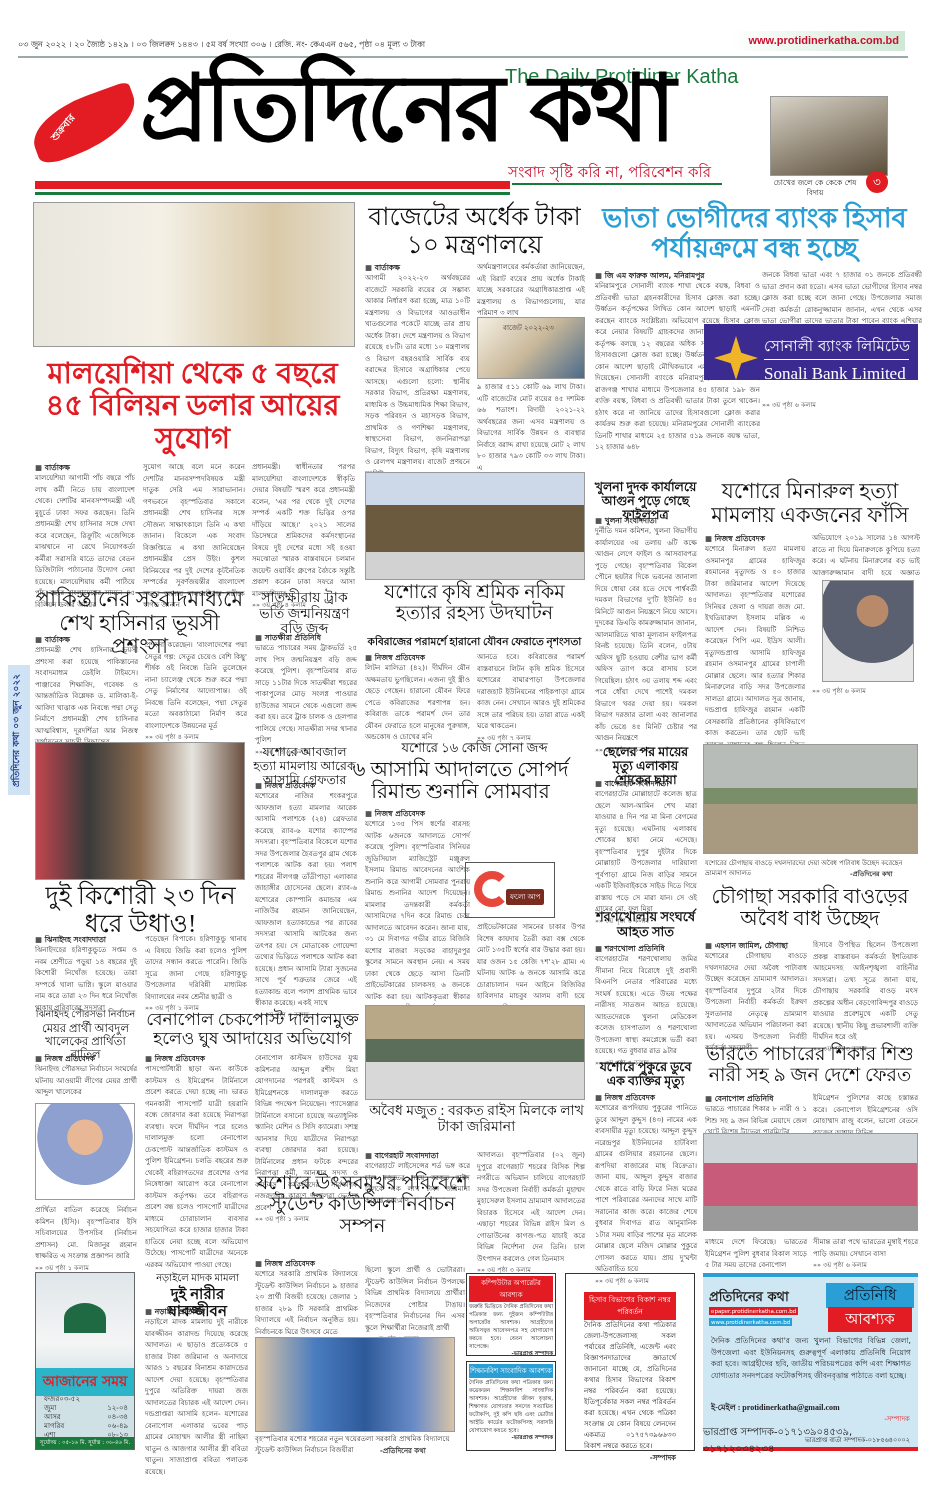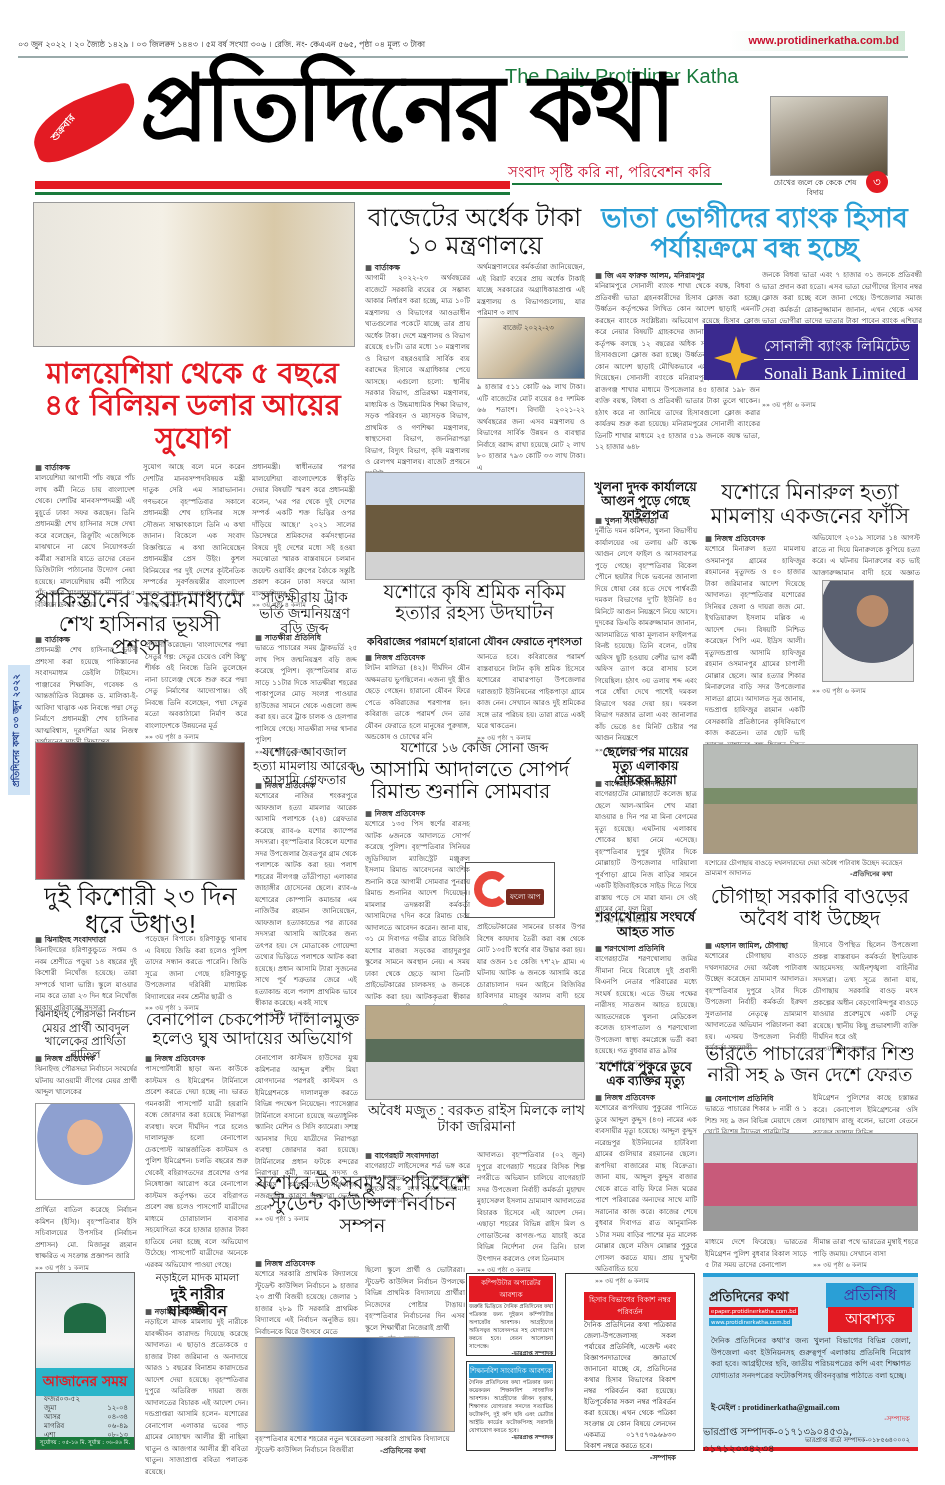--- a/index.html
+++ b/index.html
@@ -3,21 +3,21 @@
 <meta charset="utf-8">
 <style>
 *{box-sizing:border-box;margin:0;padding:0}
 body{width:945px;height:1485px;background:#fff;font-family:"DejaVu Sans",sans-serif;color:#222;position:relative;overflow:hidden}
 .abs{position:absolute}
 .tiny{font-size:7px;line-height:11.5px;color:#333;text-align:justify}
 .by{font-size:7.5px;font-weight:bold;color:#222;line-height:11px}
 .by:before{content:"■ ";color:#555}
 .cont{font-size:6.5px;color:#444;line-height:10px}
 .cont:before{content:"»» ";}
-.h{font-family:Liberation Sans, sans-serif;color:#111;text-align:center;line-height:1.12}
+.h{font-family:Liberation Serif, serif;color:#111;text-align:center;line-height:1.12}
 .photo{background:linear-gradient(135deg,#8a8f96,#c8c2b5 45%,#6b6f62);border:1px solid #999}
 .caption{font-size:7px;color:#333;line-height:11px}
 .redbar{background:#e31b23}
 .greenbar{background:#1a7a3c}
 </style>
 </head>
 <body>
 
 <div class="abs" style="left:18px;top:38px;font-size:8px;color:#222">০৩ জুন ২০২২ । ২০ জ্যৈষ্ঠ ১৪২৯ । ০৩ জিলক্বদ ১৪৪৩ । ৫ম বর্ষ সংখ্যা ৩০৬ । রেজি. নং- কেএএন ৫৬৫, পৃষ্ঠা ০৪ মূল্য ৩ টাকা</div>
 <div class="abs" style="left:730px;top:31px;width:175px;height:20px;padding:3px 6px;text-align:right;font:bold 11px 'Liberation Sans',sans-serif;color:#c8102e;background:linear-gradient(90deg,#fff,#cfe8d5)">www.protidinerkatha.com.bd</div>
@@ -301,20 +301,20 @@
 <div class="abs tiny" style="left:705px;top:1237px;width:102px">মাধ্যমে দেশে ফিরেছে। ভারতের ইমিগ্রেশন পুলিশ বুধবার বিকাল সাড়ে ৫ টার সময় তাদের বেনাপোল</div>
 <div class="abs" style="left:813px;top:1237px;width:105px">
   <div class="tiny">সীমান্ত তারা পথে ভারতের মুম্বাই শহরে পাড়ি জমায়। সেখানে বাসা</div>
   <div class="cont">৩য় পৃষ্ঠা ৬ কলাম</div>
 </div>
 
 <div class="abs" style="left:703px;top:1273px;width:215px;height:178px;background:#cfe6f3;border-top:4px solid #2a9fd6;border-bottom:4px solid #e31b23">
   <div style="position:absolute;left:6px;top:10px;font:bold 13px 'DejaVu Serif',serif">প্রতিদিনের কথা</div>
   <div style="position:absolute;left:6px;top:30px;background:#e31b23;color:#fff;font-size:5.5px;padding:1px 2px">epaper.protidinerkatha.com.bd</div>
   <div style="position:absolute;left:6px;top:41px;background:#2a9fd6;color:#fff;font-size:5.5px;padding:1px 2px">www.protidinerkatha.com.bd</div>
-  <div style="position:absolute;left:123px;top:6px;width:88px;background:#2a9fd6;color:#4c1d95;font-size:15px;text-align:center">প্রতিনিধি</div>
+  <div style="position:absolute;left:123px;top:6px;width:88px;background:#2a9fd6;color:#0f172a;font-size:15px;text-align:center">প্রতিনিধি</div>
   <div style="position:absolute;left:125px;top:30px;width:84px;background:#e31b23;color:#fff;font-size:15px;text-align:center">আবশ্যক</div>
   <div style="position:absolute;left:8px;top:58px;width:200px;font-size:7.5px;line-height:11.5px;text-align:justify">দৈনিক প্রতিদিনের কথা'র জন্য খুলনা বিভাগের বিভিন্ন জেলা, উপজেলা এবং ইউনিয়নসহ গুরুত্বপূর্ণ এলাকায় প্রতিনিধি নিয়োগ করা হবে। আগ্রহীদের ছবি, জাতীয় পরিচয়পত্রের কপি এবং শিক্ষাগত যোগ্যতার সনদপত্রের ফটোকপিসহ জীবনবৃত্তান্ত পাঠাতে বলা হচ্ছে।</div>
   <div style="position:absolute;left:8px;top:124px;font:bold 8px 'Liberation Serif',serif">ই-মেইল : protidinerkatha@gmail.com</div>
   <div style="position:absolute;right:8px;top:136px;font-size:7px;color:#e31b23">-সম্পাদক</div>
   <div style="position:absolute;right:8px;top:147px;font-size:10px">ভারপ্রাপ্ত সম্পাদক-০১৭১৩৯০৪৫৩৯, ০১৭১২০৩৪২৩৪</div>
   <div style="position:absolute;right:8px;top:158px;font-size:6.5px">ভারপ্রাপ্ত বার্তা সম্পাদক-০১৮৫৬৪০০০২</div>
 </div>
 
 </body></html>

